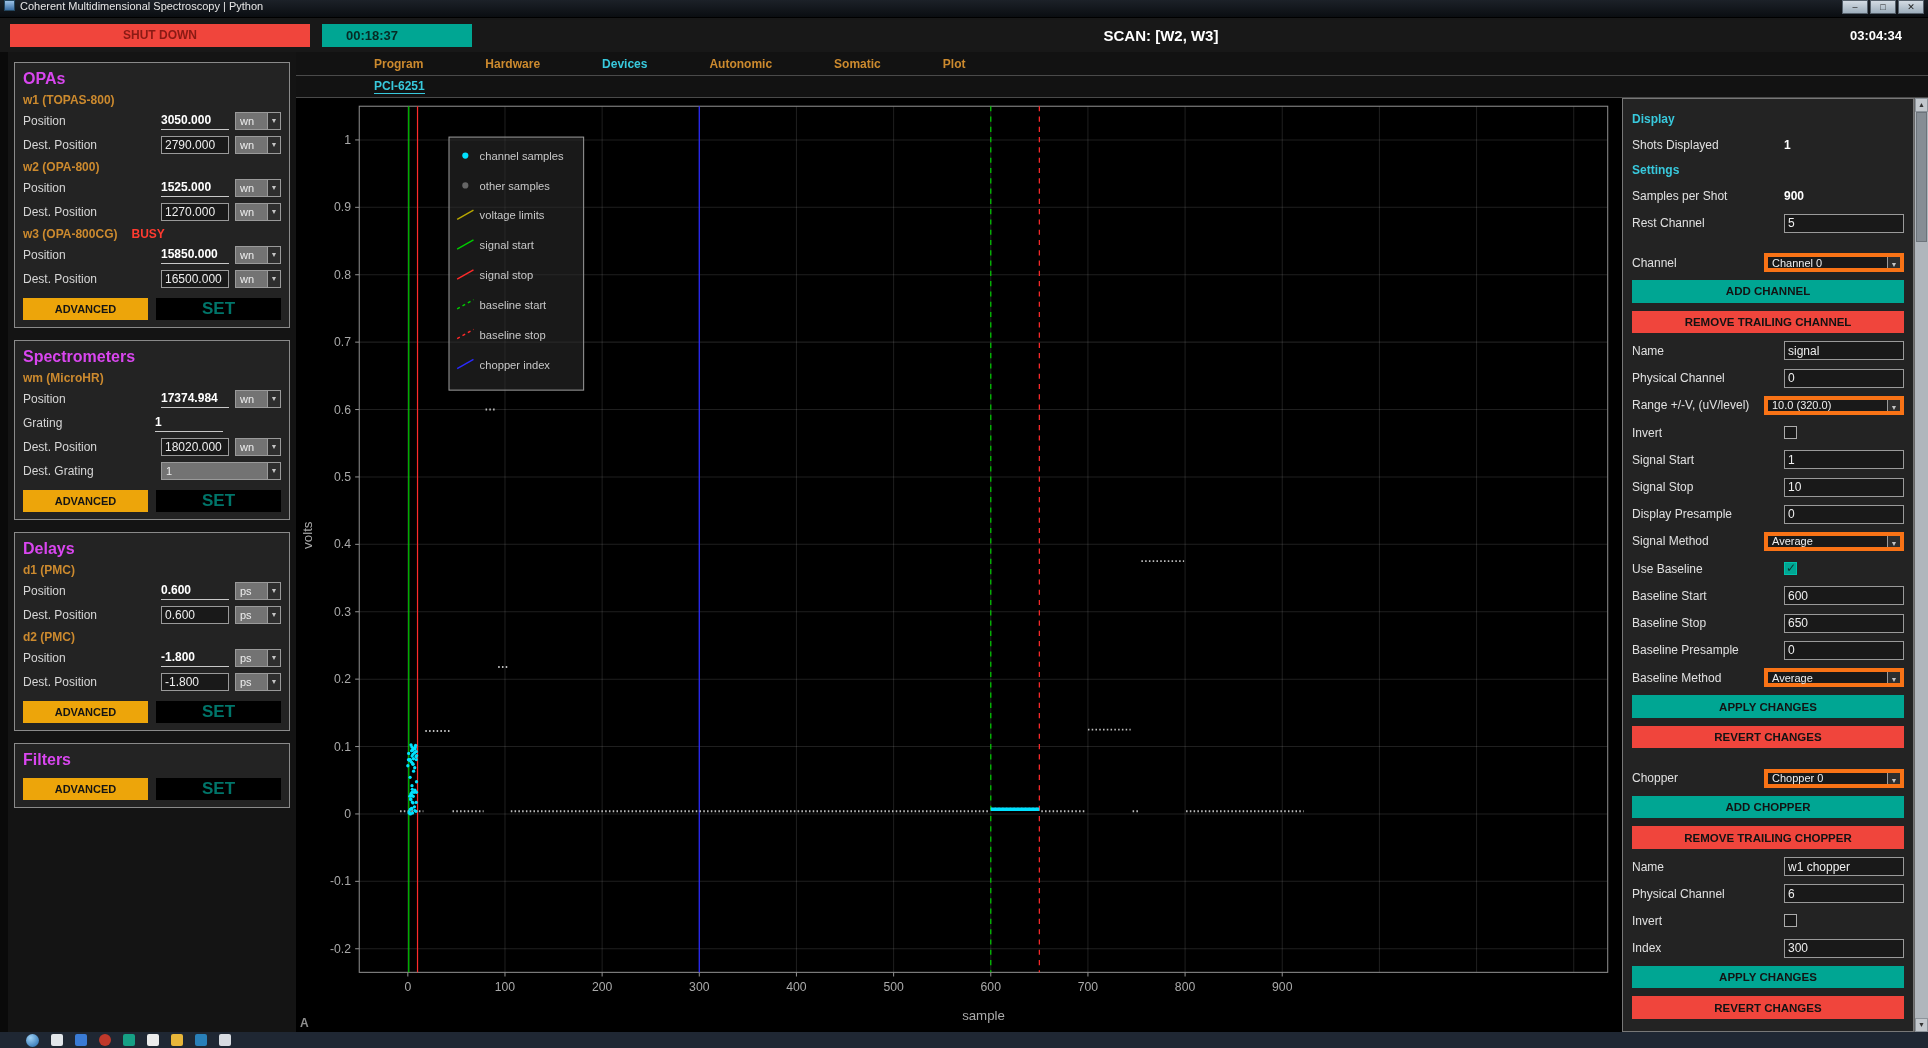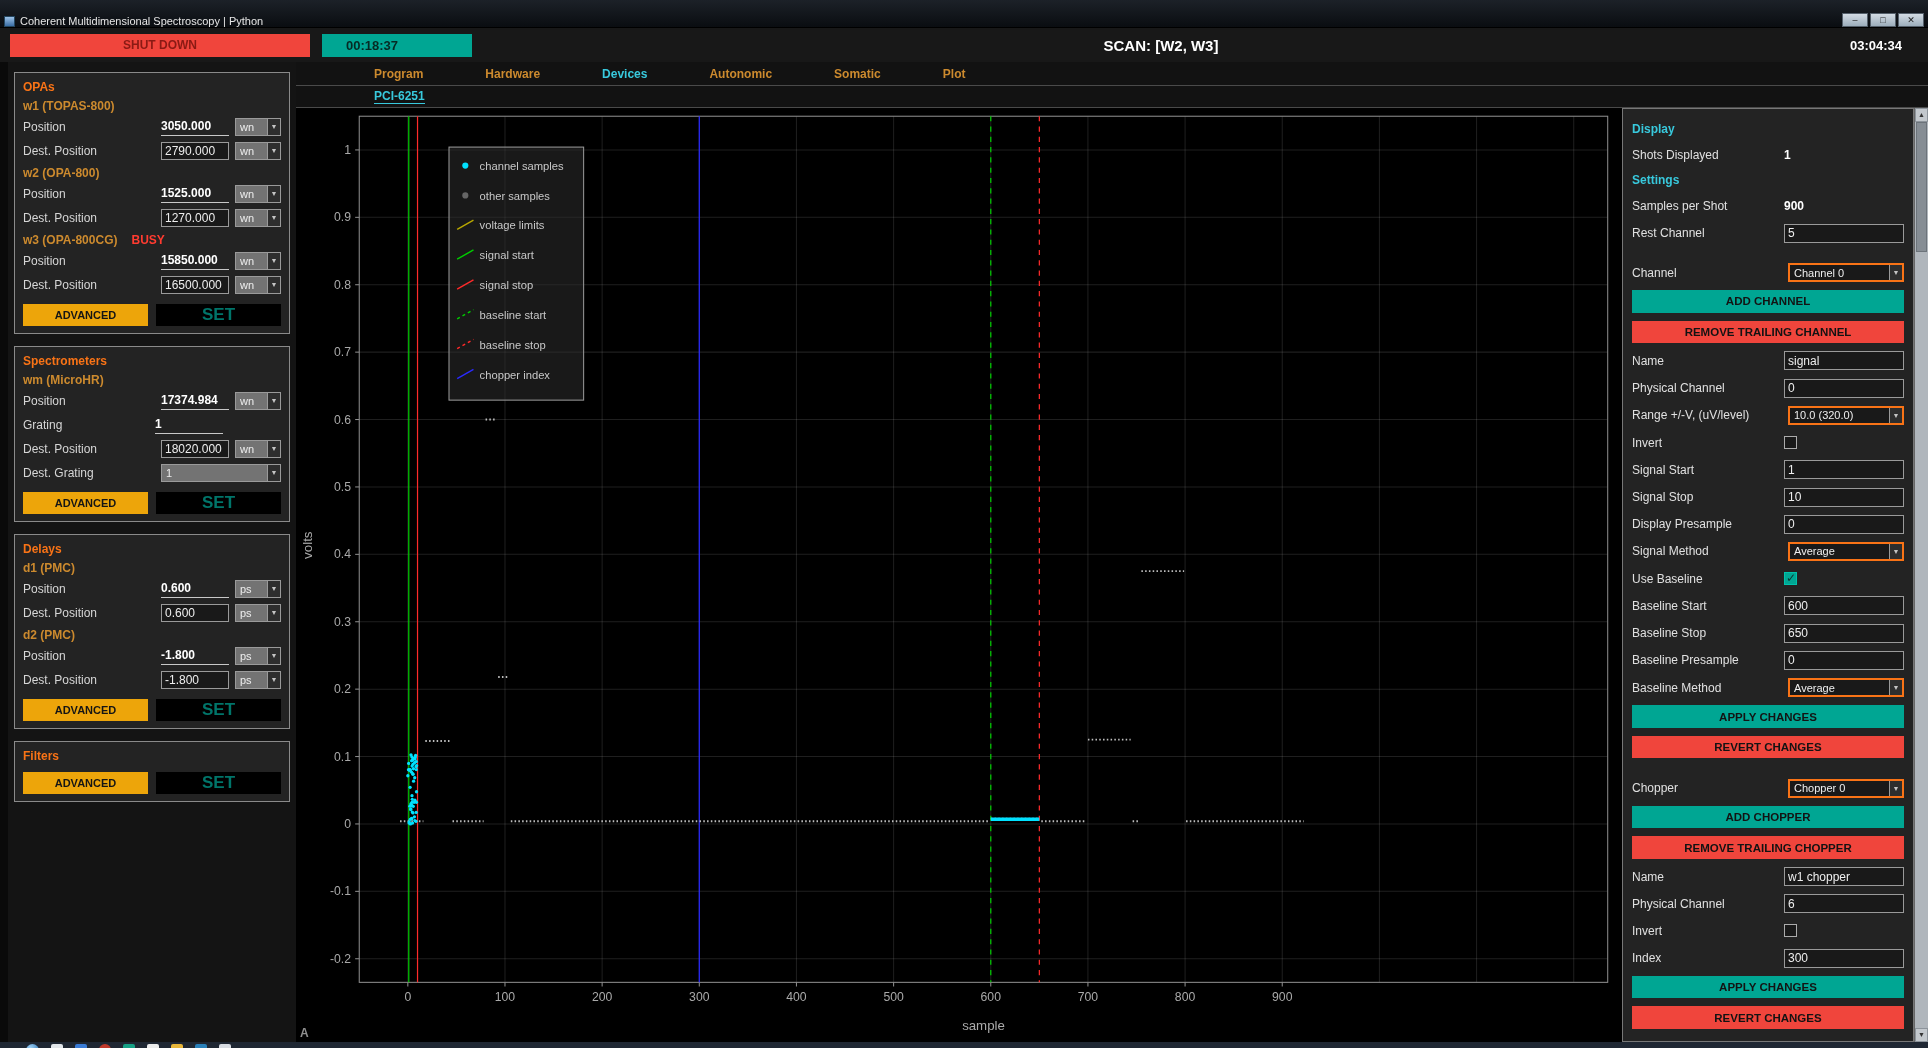--- a/index.html
+++ b/index.html
@@ -1,34 +1,34 @@
 <!DOCTYPE html>
 <html><head>
 <meta charset="utf-8">
 <style>
   *{box-sizing:border-box;margin:0;padding:0;}
   html,body{width:1928px;height:1048px;overflow:hidden;background:#0d0d0d;
     font-family:"Liberation Sans","DejaVu Sans",sans-serif;}
   
-  .titlebar{height:28px;background:linear-gradient(#1c2128,#0a0d11);display:flex;align-items:flex-end;padding:0 4px;border-bottom:1px solid #000;}
+  .titlebar{height:18px;background:linear-gradient(#1c2128,#0a0d11);display:flex;align-items:flex-start;padding:0 4px;border-bottom:1px solid #000;}
   .tb-icon{width:11px;height:11px;background:linear-gradient(#9cc2e8,#3a6ea5);border:1px solid #24465f;margin-right:5px;}
   .tb-title{color:#e6e6e6;font-size:11px;flex:1;white-space:nowrap;}
   .tb-btn{width:26px;height:14px;background:linear-gradient(#d3dbe3,#9daebc);border:1px solid #55606b;margin-left:2px;color:#1c1c1c;font-size:9px;line-height:12px;text-align:center;cursor:default;}
   
   .hdr{height:34px;display:flex;align-items:center;background:#181818;padding:0 10px;gap:12px;}
   .btn-shutdown{width:300px;height:23px;background:#f0453c;border:none;color:#8a1a14;font-weight:bold;font-size:12px;}
   .timer{width:150px;height:23px;background:#00a693;color:#062a24;font-weight:bold;font-size:13px;line-height:23px;padding-left:24px;}
   .scan{flex:1;text-align:center;color:#fff;font-weight:bold;font-size:15px;}
   .clock{color:#fff;font-weight:bold;font-size:13px;margin-right:16px;}
   
   .body-row{display:flex;height:980px;}
   .left-strip{width:8px;background:#0a0a0a;}
   .sidebar{width:288px;background:#141414;padding:10px 6px;display:flex;flex-direction:column;gap:12px;overflow:hidden;}
   .panel{background:#232323;border:1px solid #8a8a8a;padding:7px 8px;}
-  .panel-title{color:#f97316;font-weight:bold;font-size:12px;margin-bottom:4px;}
+  .panel-title{color:#d946ef;font-weight:bold;font-size:16px;margin-bottom:4px;}
   .hw-name{color:#cc8a2e;font-weight:bold;font-size:12px;margin:5px 0 3px;display:flex;gap:14px;}
   .busy{color:#ff3b30;}
   .frow{display:flex;align-items:center;margin:4px 0;height:20px;}
   .flabel{color:#d6d6d6;font-size:12px;flex:1;}
   .pos-val{width:68px;color:#fff;font-weight:bold;font-size:12px;border-bottom:1px solid #c8c8c8;height:18px;line-height:17px;margin-right:6px;overflow:hidden;white-space:nowrap;}
   .tinput{width:68px;height:18px;background:#191919;border:1px solid #9a9a9a;color:#eee;font-size:12px;padding:0 3px;margin-right:6px;font-family:inherit;}
   .dd{width:46px;height:18px;background:#737373;border:1px solid #9a9a9a;display:flex;align-items:center;}
   .dd.wide{width:120px;}
   .dd-t{flex:1;color:#eee;font-size:11px;padding-left:4px;white-space:nowrap;overflow:hidden;}
   .dd-a{width:13px;height:100%;border-left:1px solid #9a9a9a;color:#c4c4c4;font-size:7px;text-align:center;line-height:16px;background:#2e2e2e;}
@@ -50,21 +50,21 @@
   .plotwrap{flex:1;background:#000;position:relative;min-width:0;}
   .plotwrap svg{width:100%;height:100%;display:block;}
   .autoA{position:absolute;left:4px;bottom:2px;color:#8f8f8f;font-size:12px;font-weight:bold;}
   
   .rpanel{width:292px;background:#232323;border:1px solid #777;padding:8px 9px;display:flex;flex-direction:column;overflow:hidden;}
   .rhead{color:#38c9dd;font-weight:bold;font-size:12px;height:24px;line-height:24px;}
   .rrow{display:flex;align-items:center;height:29px;}
   .rlabel{flex:1;color:#e0e0e0;font-size:12px;white-space:nowrap;}
   .rstatic{width:120px;color:#fff;font-weight:bold;font-size:12px;}
   .rinput{width:120px;height:19px;background:#191919;border:1px solid #9a9a9a;color:#eee;font-size:12px;padding:0 3px;font-family:inherit;}
-  .rdd{width:116px;height:19px;background:#191919;border:2px solid #f97316;display:flex;align-items:center;}
+  .rdd{width:140px;height:19px;background:#191919;border:4px solid #f97316;display:flex;align-items:center;}
   .rctl{width:120px;display:flex;align-items:center;}
   .chk{width:13px;height:13px;background:#191919;border:1px solid #ababab;position:relative;display:inline-block;}
   .chk.on{background:#00a693;border-color:#00c2ab;}
   .chk.on::after{content:"\2713";position:absolute;top:-2px;left:1px;color:#073530;font-size:12px;font-weight:bold;}
   .rbtn{height:24px;border:none;font-weight:bold;font-size:11.5px;color:#131313;margin:4px 0;width:100%;}
   .rbtn.teal{background:#00a693;}
   .rbtn.red{background:#f0453c;}
   .rsp{height:13px;}
   
   .vscroll{width:14px;background:#c3c8cd;display:flex;flex-direction:column;border-left:1px solid #666;}

